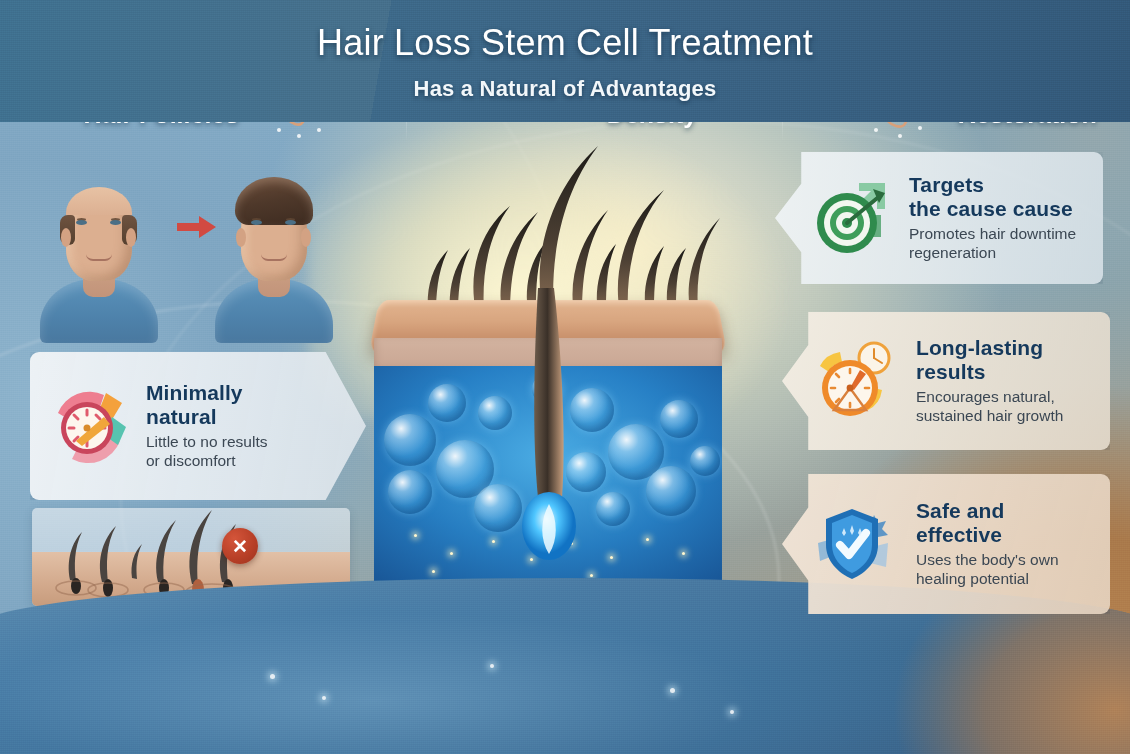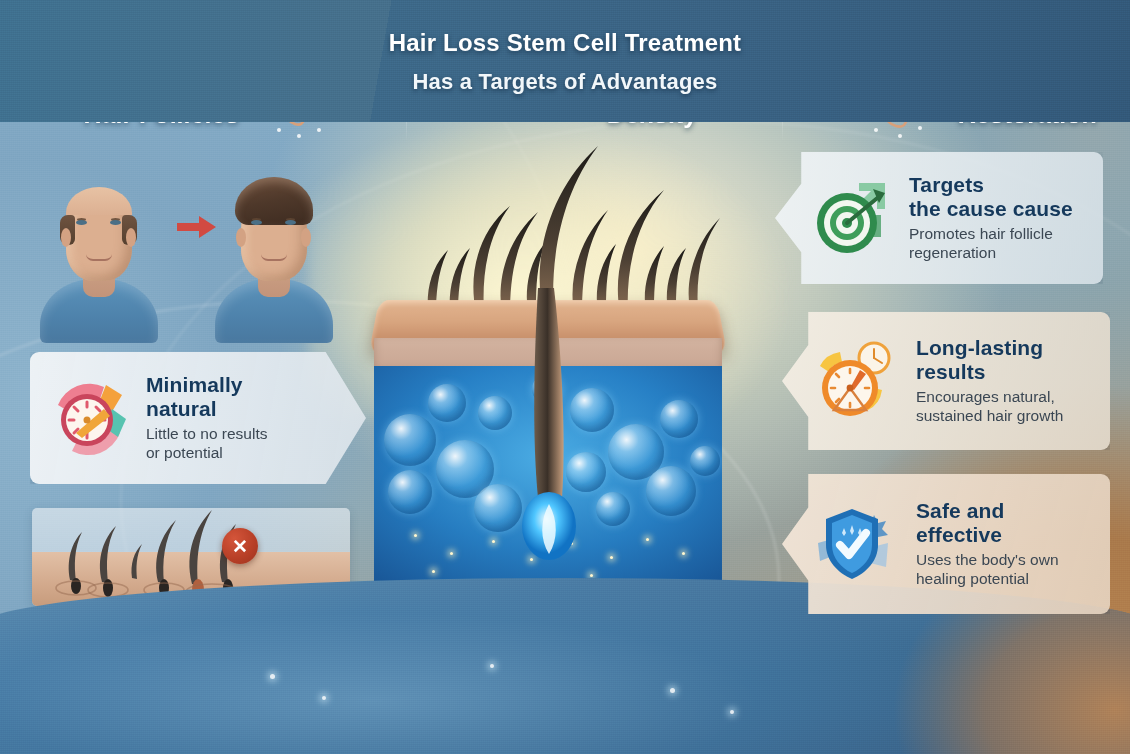--- a/index.html
+++ b/index.html
@@ -71,22 +71,22 @@
   }
   .header-inner {
     position: relative; z-index: 2;
     height: 100%;
     display: flex; flex-direction: column;
     align-items: center; justify-content: center;
     padding-top: 2px;
   }
   .title {
     color: #ffffff;
-    font-size: 24px;
-    font-weight: bold;
+    font-size: 36px;
+    font-weight: normal;
     letter-spacing: .2px;
     text-shadow: 0 2px 5px rgba(10,30,50,.55);
     white-space: nowrap;
   }
   .subtitle {
     margin-top: 12px;
     color: #f2f7fa;
     font-size: 22px;
     font-weight: bold;
     letter-spacing: .2px;
@@ -275,21 +275,21 @@
   .card-desc {
     margin-top: 5px;
     color: #3b4753;
     font-size: 15.5px;
     line-height: 1.22;
   }
 
   
   .card-left {
     left: 30px; top: 352px;
-    width: 336px; height: 132px;
+    width: 336px; height: 148px;
     background: linear-gradient(100deg, rgba(244,246,248,.93) 0%, rgba(233,238,242,.90) 60%, rgba(224,231,237,.88) 100%);
     clip-path: polygon(0 0, 88% 0, 100% 50%, 88% 100%, 0 100%);
     padding-right: 40px;
   }
   
   .card-right {
     width: 328px; height: 132px;
     clip-path: polygon(8% 0, 100% 0, 100% 100%, 8% 100%, 8% 76%, 0 50%, 8% 24%);
     padding-left: 34px;
   }
@@ -381,21 +381,21 @@
 
   <div class="bg-base"></div>
   <div class="bg-arc arc-a"></div>
   <div class="bg-arc arc-b"></div>
   <div class="bg-arc arc-c"></div>
   <div class="bg-noise"></div>
 
   <div class="header">
     <div class="header-inner">
       <div class="title">Hair Loss Stem Cell Treatment</div>
-      <div class="subtitle">Has a Targets of Advantages</div>
+      <div class="subtitle">Has a Natural of Advantages</div>
     </div>
   </div>
 
   <div class="portraits">
     <div class="portrait">
       <div class="p-shoulders"></div>
       <div class="p-neck"></div>
       <div class="p-head"></div>
       <div class="p-bald-top"></div>
       <div class="p-hair-side hs-l"></div>
@@ -549,21 +549,21 @@
         <circle cx="41" cy="45" r="3.5" fill="#d98b2c"></circle>
       </svg>
     </div>
     <div class="card-text">
       <div class="card-title">
         <span>Minimally</span><br>
         <span>natural</span>
       </div>
       <div class="card-desc">
         <span>Little to no results</span><br>
-        <span>or potential</span>
+        <span>or discomfort</span>
       </div>
     </div>
   </div>
 
   <div class="card card-right card-r1">
     <div class="card-icon">
       <svg viewBox="0 0 86 86" width="86" height="86">
         <path d="M50 8 H76 V34 H68 V22 L54 36 L48 30 L62 16 H50 Z" fill="#7ec79a" opacity=".9"></path>
         <path d="M52 40 L72 40 L72 62 L58 62 Z" fill="#3f9b5f" opacity=".75"></path>
         <circle cx="38" cy="48" r="30" fill="#2f8b4d"></circle>
@@ -574,21 +574,21 @@
         <path d="M38 48 L72 20" stroke="#2a6b3d" stroke-width="4" stroke-linecap="round"></path>
         <path d="M64 14 L76 18 L70 28 Z" fill="#2a6b3d"></path>
       </svg>
     </div>
     <div class="card-text">
       <div class="card-title">
         <span>Targets</span><br>
         <span>the cause cause</span>
       </div>
       <div class="card-desc">
-        <span>Promotes hair follicle</span><br>
+        <span>Promotes hair downtime</span><br>
         <span>regeneration</span>
       </div>
     </div>
   </div>
 
   <div class="card card-right card-r2">
     <div class="card-icon">
       <svg viewBox="0 0 86 86" width="86" height="86">
         <circle cx="58" cy="20" r="15" fill="#fbf4e8" stroke="#efa23c" stroke-width="3"></circle>
         <line x1="58" y1="20" x2="58" y2="11" stroke="#e08b2c" stroke-width="2" stroke-linecap="round"></line>

